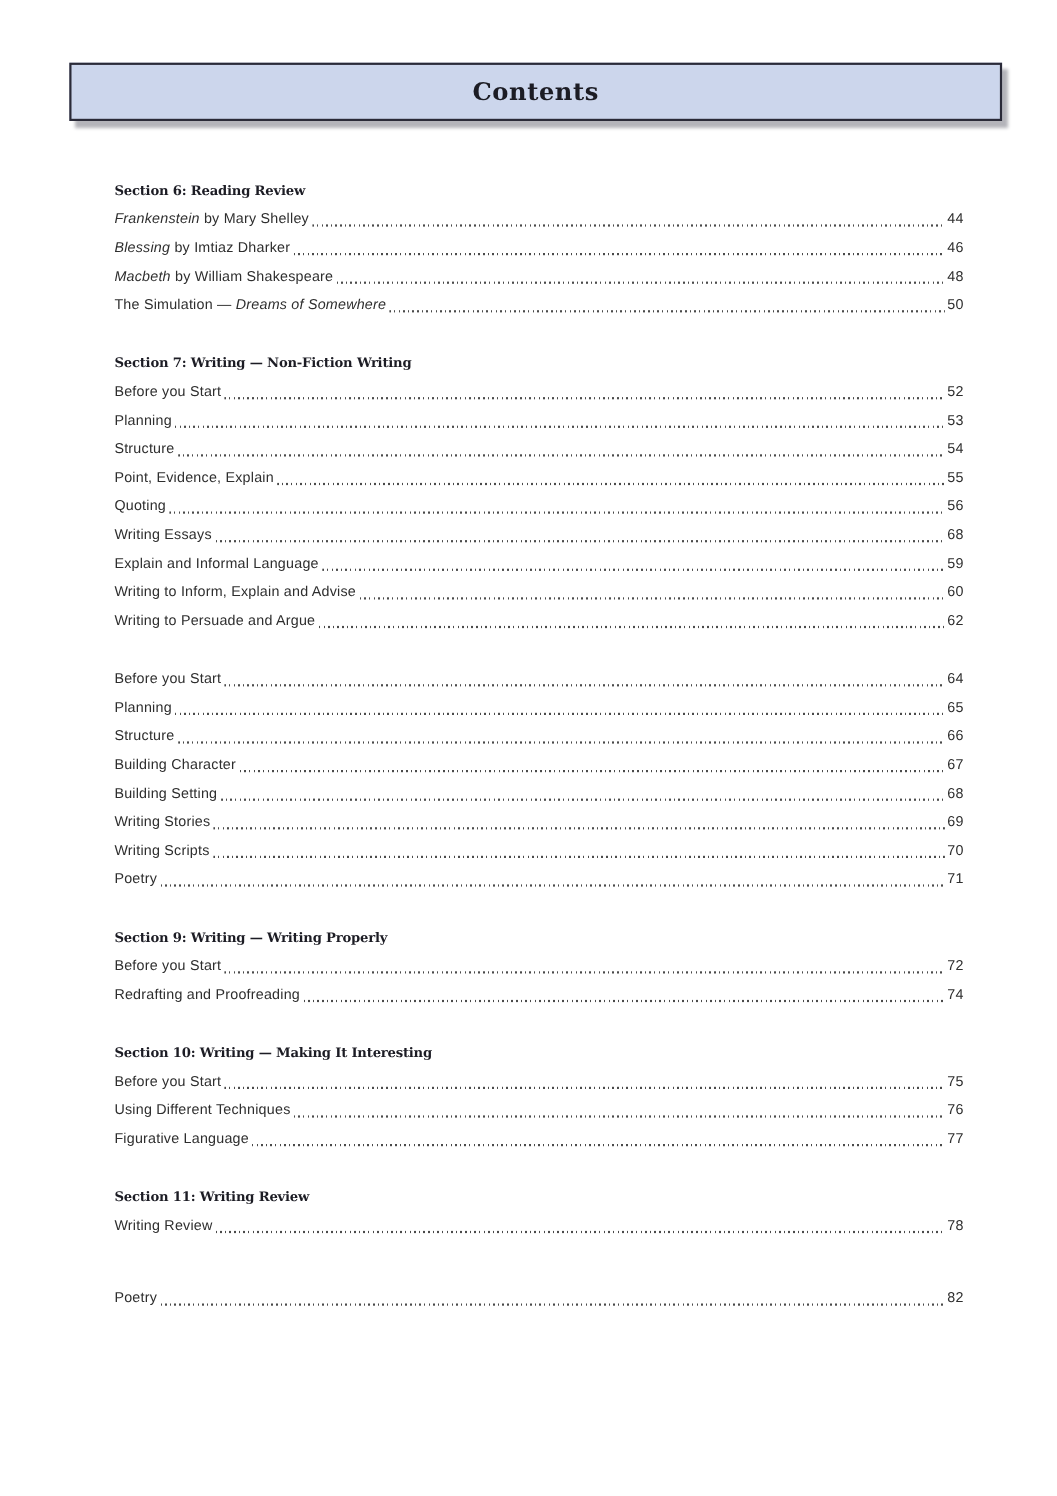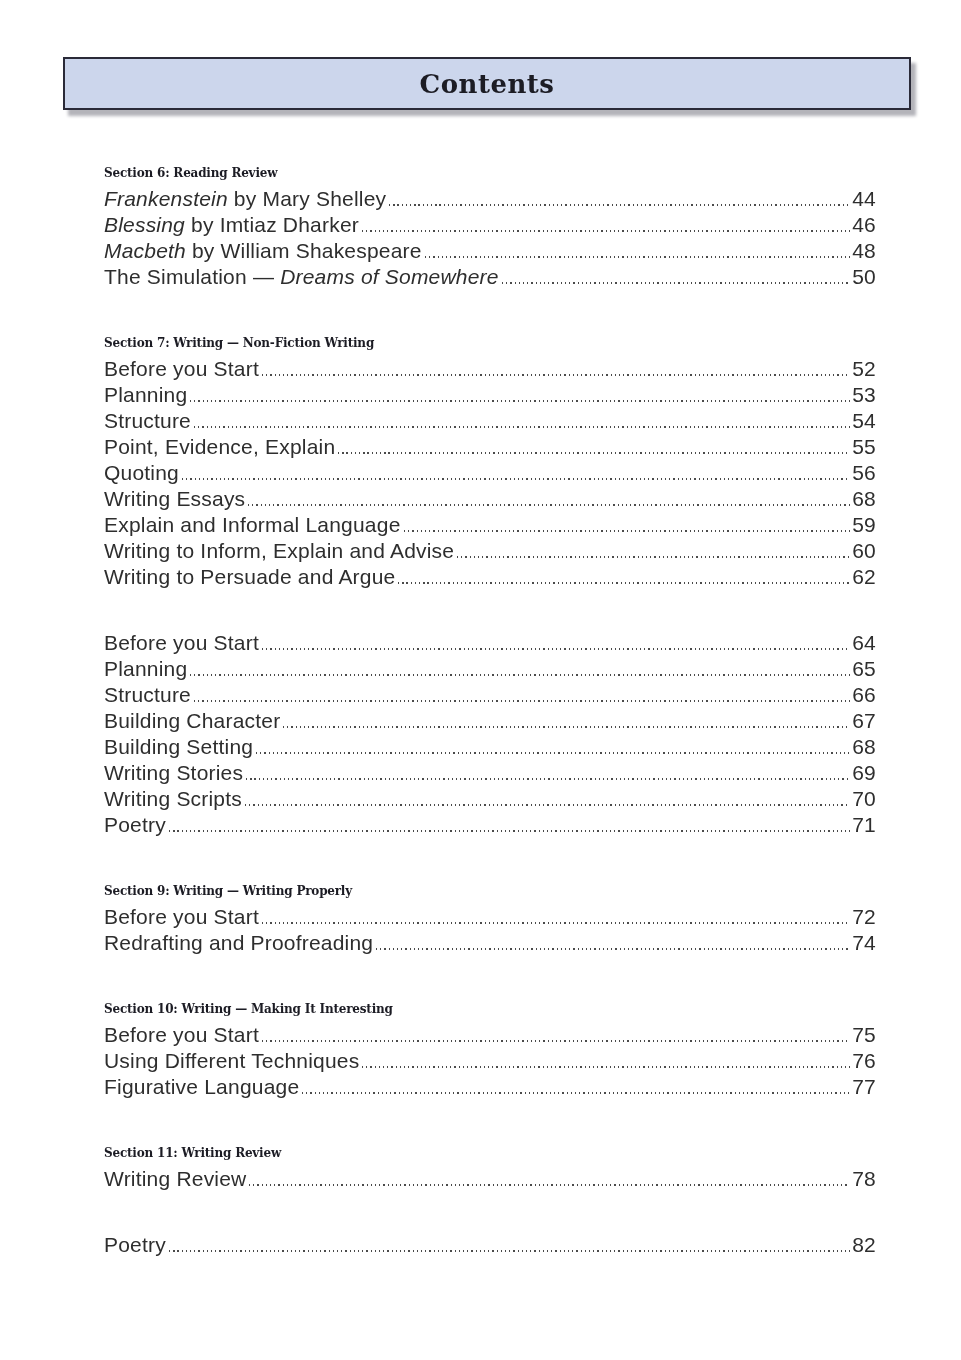--- a/index.html
+++ b/index.html
@@ -34,46 +34,46 @@
     border: 2px solid var(--header-border);
     box-shadow: 5px 6px 3px var(--header-shadow);
     display: flex;
     align-items: center;
     justify-content: center;
   }
   .header-box h1 {
     margin: 0;
     font-family: "DejaVu Serif", "Liberation Serif", serif;
     font-weight: 700;
-    font-size: 26px;
+    font-size: 22px;
     letter-spacing: 0.5px;
     color: var(--heading-color);
   }
   .toc {
     position: absolute;
     left: 104px;
     top: 160px;
     width: 772px;
   }
-  .toc-section { margin-top: 40px; }
+  .toc-section { margin-top: 27px; }
   .toc-section:first-child { margin-top: 0; }
   .section-heading {
     font-family: "DejaVu Serif", "Liberation Serif", serif;
     font-weight: 700;
     font-size: 12px;
     letter-spacing: -0.2px;
     color: var(--heading-color);
     line-height: 26px;
     white-space: nowrap;
   }
   .toc-entry {
     display: flex;
     line-height: 26px;
     height: 26px;
-    font-size: 21px;
+    font-size: 13px;
     font-weight: 300;
     letter-spacing: 0.2px;
   }
   .entry-title { white-space: nowrap; }
   .entry-title em { font-style: italic; }
   .dot-leader {
     flex: 1 1 auto;
     position: relative;
     min-width: 12px;
   }

